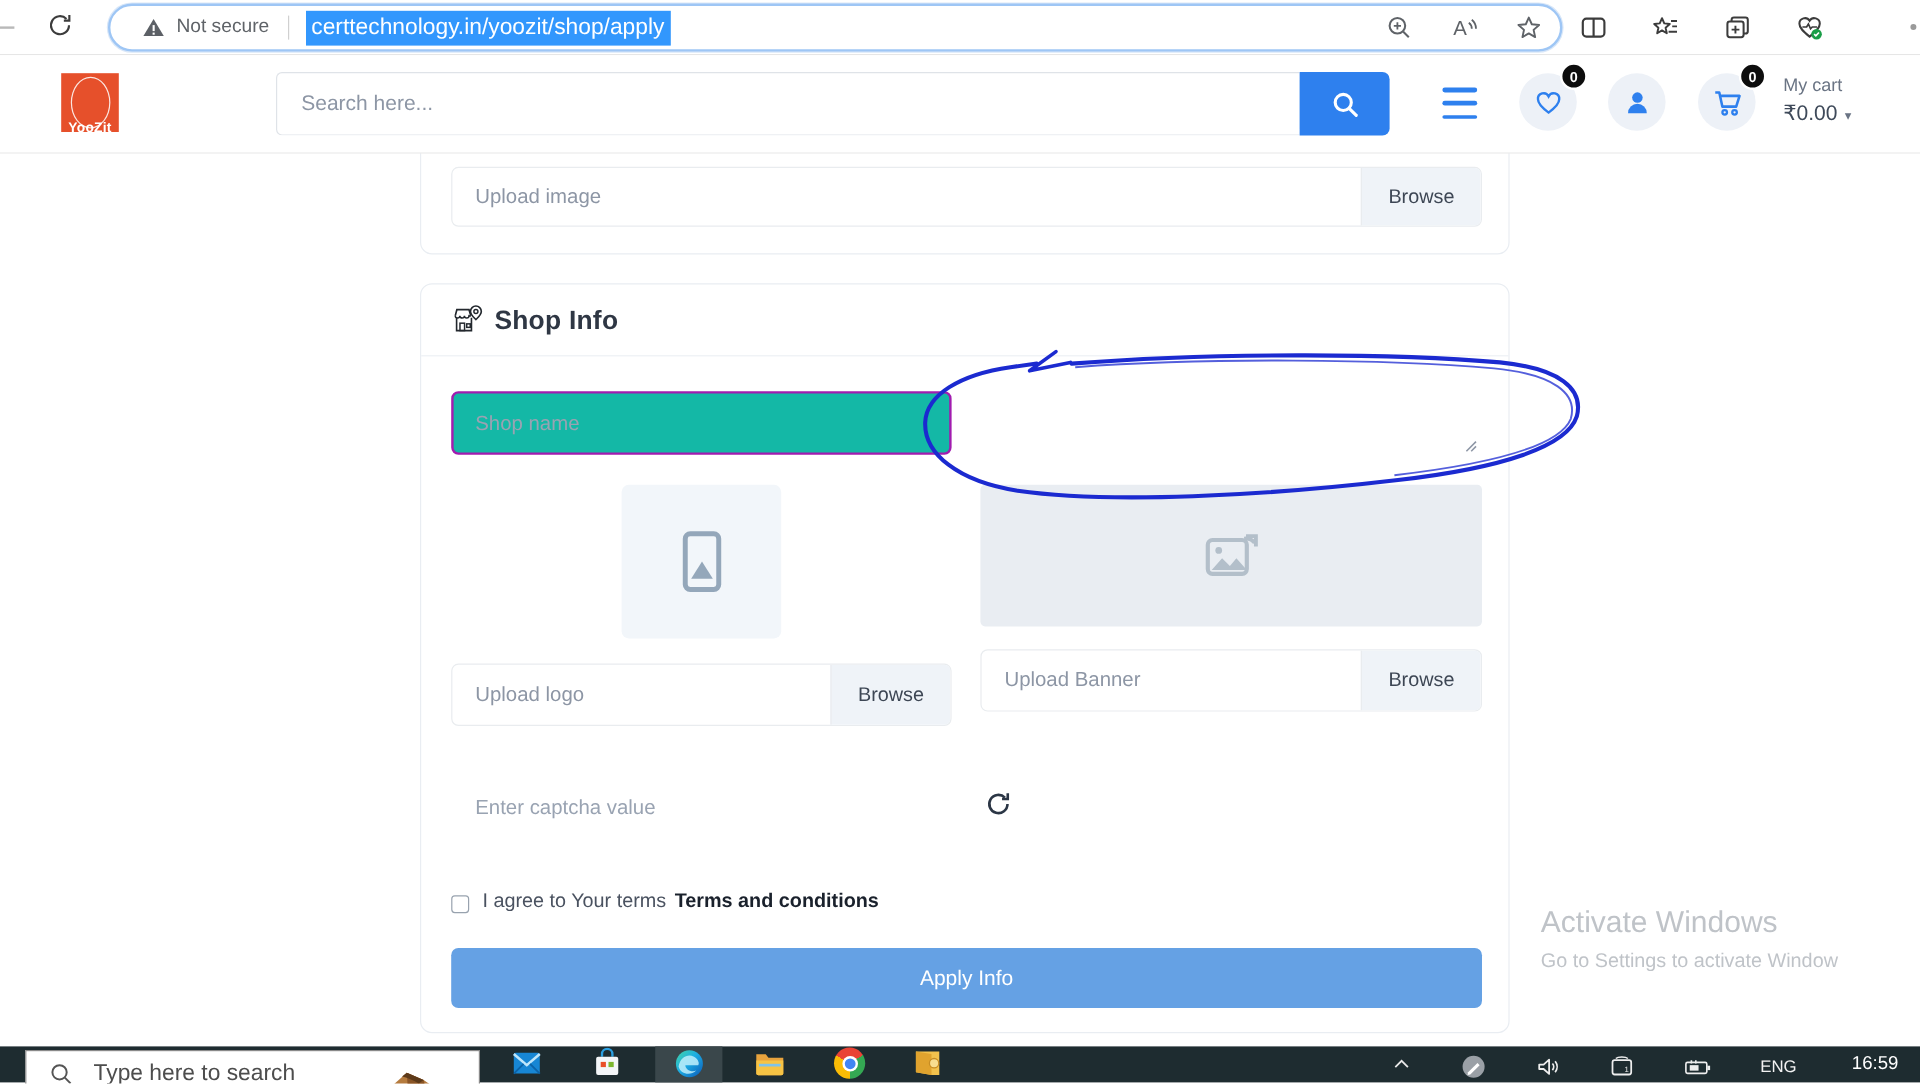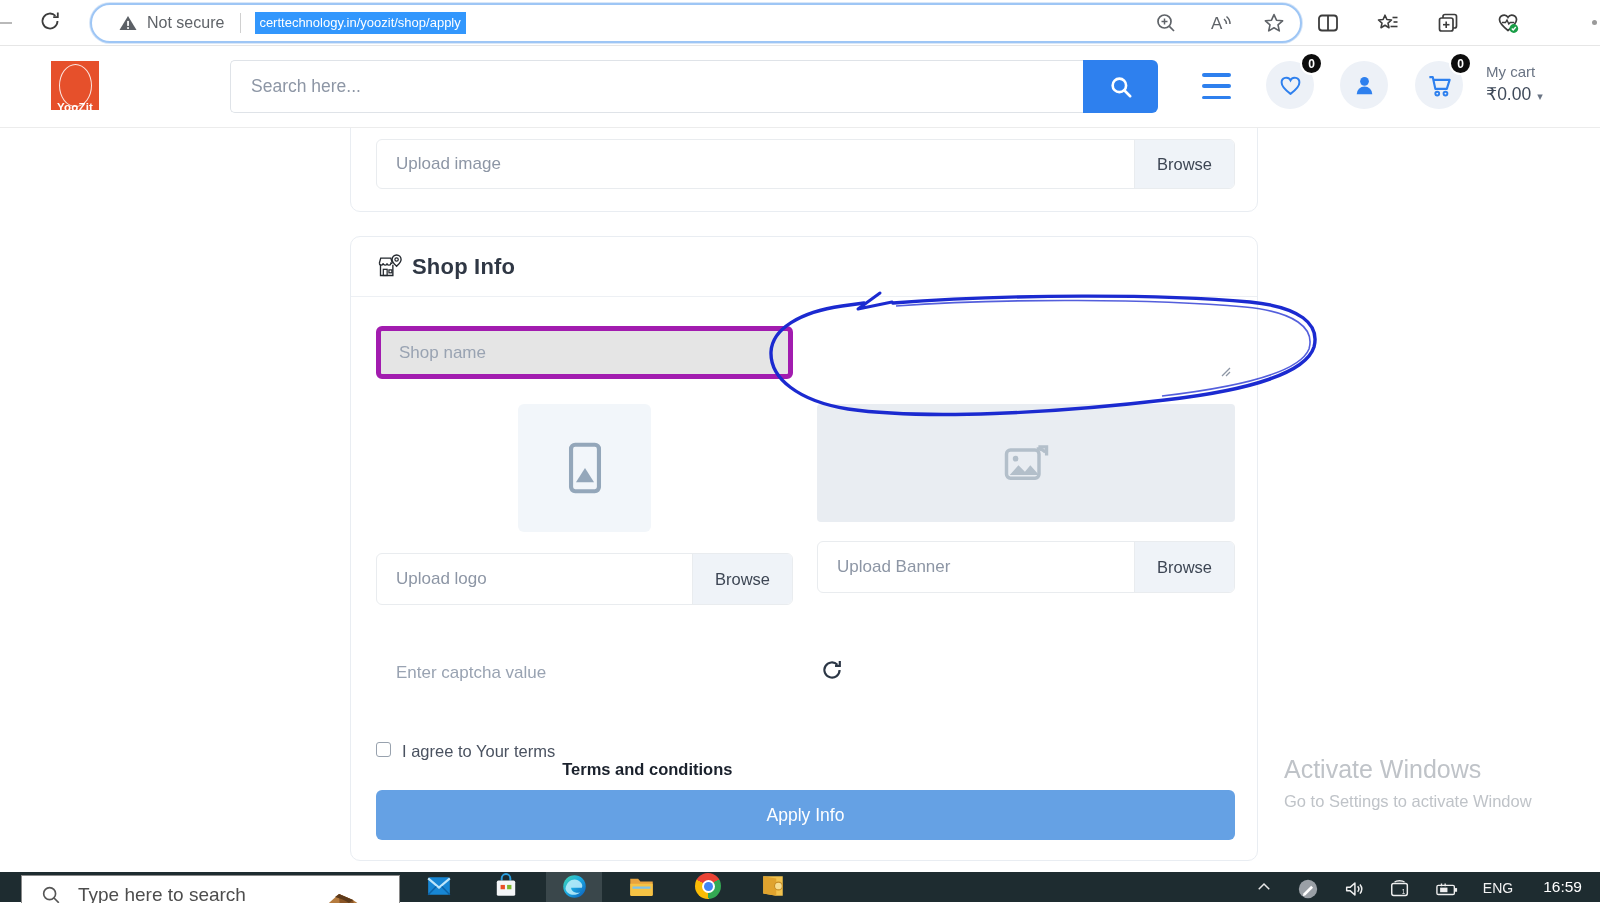--- a/index.html
+++ b/index.html
@@ -12,21 +12,21 @@
     border-bottom:1px solid #e6e6e6; }
   .chrome svg { display:block; }
   .nav-dash { position:absolute; left:0; top:22px; width:12px; height:2px; background:#b9b9b9; }
   .refresh-btn { position:absolute; left:38px; top:9px; width:28px; height:28px; cursor:pointer; }
   .omnibox { position:absolute; left:90px; top:3px; width:1212px; height:40px; background:#fff;
     border:2px solid #9ec6f5; box-shadow:0 0 0 1px #d9e7f8; border-radius:21px;
     display:flex; align-items:center; }
   .warn-wrap { margin-left:26px; width:20px; height:20px; }
   .not-secure { margin-left:9px; font-size:16px; color:#5f6368; }
   .omni-div { margin:0 14px 0 16px; width:1px; height:20px; background:#d0d0d0; }
-  .url-sel { background:#3297fd; color:#fff; font-size:13px; padding:3px 5px 4px 4px; }
+  .url-sel { background:#3297fd; color:#fff; font-size:19px; padding:3px 5px 4px 4px; }
   .omni-right { position:absolute; right:14px; top:0; height:36px; display:flex; align-items:center; gap:30px; }
   .chrome-right { position:absolute; left:1316px; top:5px; height:36px; display:flex; align-items:center; gap:36px; }
   .icon-24 { width:24px; height:24px; }
   .more-dot { position:absolute; right:3px; top:20px; width:5px; height:5px; border-radius:50%; background:#9a9a9a; }
 
   
   .site-header { position:absolute; top:46px; left:0; width:1600px; height:81px; background:#fff;
     box-shadow:0 1px 0 #ececec; z-index:5; }
   .logo { position:absolute; left:51px; top:15px; width:48px; height:49px; background:#e6502b;
     display:flex; align-items:center; justify-content:center; cursor:pointer; }
@@ -58,38 +58,38 @@
     border:1px solid #e9edf2; border-radius:10px; }
   #card-upload { top:100px; height:112px; }
   #card-shop { top:236px; height:625px; }
   .file-group { position:absolute; display:flex; border:1px solid #e9ecef; border-radius:6px; overflow:hidden; background:#fff; }
   .file-group .file-ph { flex:1; display:flex; align-items:center; padding-left:19px; font-size:17px; color:#8d96a5; }
   .file-group .browse { width:100px; background:#eff3f8; border-left:1px solid #e9ecef; color:#3d4654;
     font-size:16.5px; display:flex; align-items:center; justify-content:center; cursor:pointer; }
   .shop-hd { position:absolute; left:0; top:0; width:100%; height:60px; border-bottom:1px solid #edf0f4;
     display:flex; align-items:center; padding-left:25px; gap:9px; }
   .shop-hd .ttl { font-size:22px; color:#2f3744; font-weight:600; letter-spacing:.2px; }
-  .txt-input { position:absolute; border:5px solid #a21caf; border-radius:6px; padding:0 18px;
-    font-size:17px; color:#333; outline:none; background:#e5e5e5;
+  .txt-input { position:absolute; border:2px solid #a21caf; border-radius:6px; padding:0 18px;
+    font-size:17px; color:#333; outline:none; background:#14b8a6;
     font-family:"Liberation Sans","DejaVu Sans",sans-serif; }
   .txt-input::placeholder, textarea::placeholder { color:#99a3b2; }
   textarea.txt-input { padding-top:16px; resize:none; }
   .resize-handle { position:absolute; }
   .ph-box { position:absolute; border-radius:6px; display:flex; align-items:center; justify-content:center; }
   #logo-ph { left:167px; top:167px; width:133px; height:128px; background:#f2f6fa; }
   #banner-ph { left:466px; top:167px; width:418px; height:118px; background:#e9edf2; border-radius:4px; }
   .captcha-input { position:absolute; left:25px; top:410px; width:330px; height:52px; border:1px solid transparent;
     font-size:17px; color:#333; outline:none; background:transparent; padding:0 19px;
     font-family:"Liberation Sans","DejaVu Sans",sans-serif; }
   .captcha-input::placeholder { color:#99a3b2; }
   .cap-refresh { position:absolute; left:468px; top:420px; width:26px; height:26px; cursor:pointer; }
-  .terms-row { position:absolute; left:25px; top:505px; display:flex; align-items:flex-start; gap:11px; cursor:pointer; }
+  .terms-row { position:absolute; left:25px; top:505px; display:flex; align-items:flex-end; gap:11px; cursor:pointer; }
   .cbx { width:15px; height:15px; border:1.6px solid #98a2ae; border-radius:3px; background:#fff; }
   .terms-row .t1 { font-size:16.5px; color:#4a5260; }
-  .terms-row .t2 { font-size:16.5px; color:#1a212c; font-weight:600; margin-left:-4px;margin-top:18px; }
+  .terms-row .t2 { font-size:16.5px; color:#1a212c; font-weight:600; margin-left:-4px; }
   .apply-btn { position:absolute; left:25px; top:553px; width:859px; height:50px; background:#65a1e4;
     border:none; border-radius:6px; color:#fff; font-size:17.5px; cursor:pointer;
     font-family:"Liberation Sans","DejaVu Sans",sans-serif; }
 
   
   #ink { position:absolute; left:0; top:0; width:1600px; height:903px; pointer-events:none; z-index:9; }
 
   
   .watermark { position:absolute; left:1284px; top:755px; color:#bfc3c8; z-index:8; }
   .watermark .w1 { font-size:25px; }
@@ -97,21 +97,21 @@
 
   
   .taskbar { position:absolute; left:0; top:872px; width:1600px; height:30px; background:#1e2c30; z-index:20; }
   .tb-search { position:absolute; left:21px; top:3px; width:379px; height:40px; background:#fff;
     border:1px solid #8a8a8a; display:flex; align-items:center; }
   .tb-search .q { margin-left:18px; }
   .tb-search .ph { margin-left:16px; font-size:19px; color:#4d4d4d; }
   .tb-mountain { position:absolute; right:6px; bottom:-12px; }
   .tb-ic { position:absolute; top:1px; width:30px; height:30px; display:flex; align-items:flex-start; justify-content:center; cursor:pointer; }
   .edge-tile { position:absolute; left:546px; top:0; width:56px; height:30px; background:#3a474b; }
-  .tray { position:absolute; right:0; top:0; height:30px; display:flex; align-items:flex-start; gap:24px; padding-top:6px; }
+  .tray { position:absolute; right:0; top:0; height:30px; display:flex; align-items:flex-start; gap:40px; padding-top:6px; }
   .tray-txt { color:#f2f2f2; font-size:14px; margin-top:2px; }
   .tb-time { color:#fff; font-size:15.5px; margin-top:0; margin-right:18px; margin-left:6px; }
 </style>
 </head>
 <body>
 
 <div id="screen">
 
   <div class="chrome">
     <div class="nav-dash"></div>

